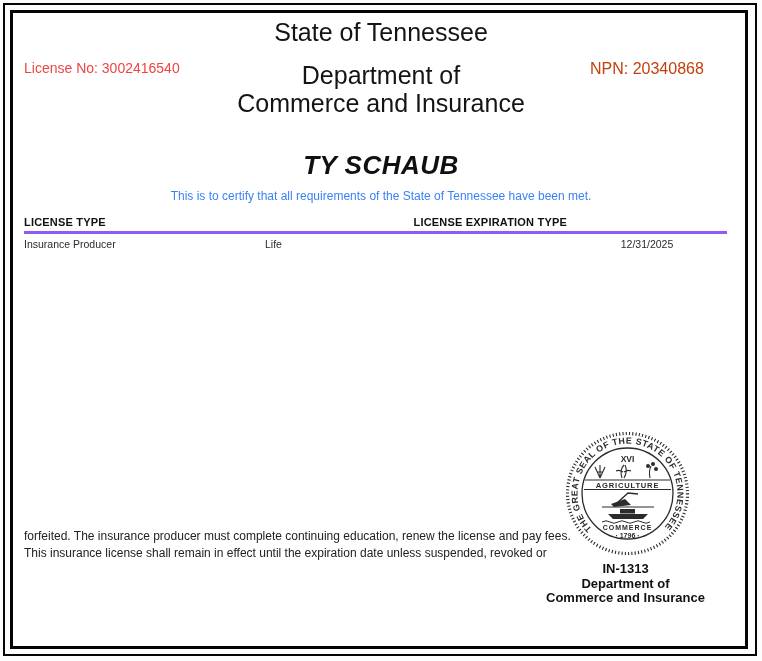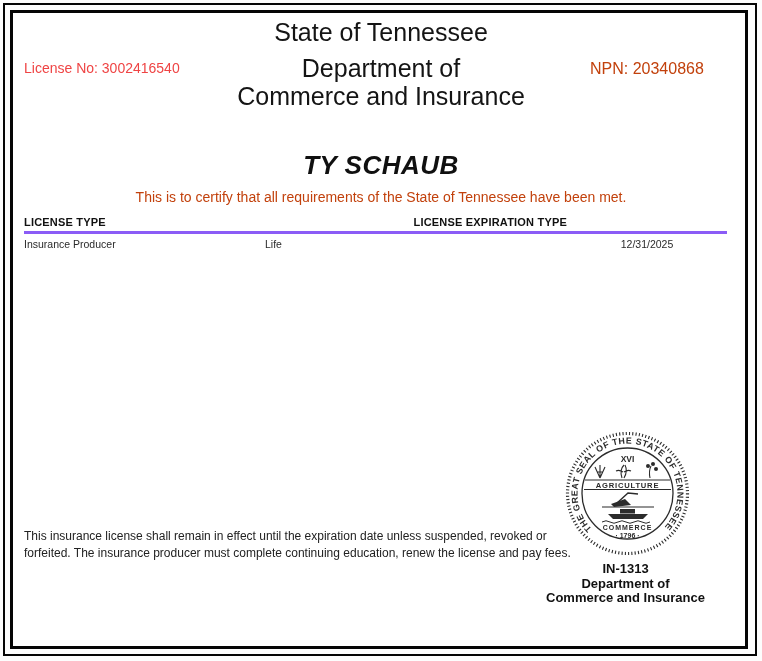--- a/index.html
+++ b/index.html
@@ -20,33 +20,33 @@
   .frame-inner {
     position:absolute; left:10px; top:10px; right:14px; bottom:12px;
     border:3px solid #050505; background:#ffffff;
   }
 
   
   .header-center {
     position:absolute; left:0; right:0; top:18px;
     text-align:center; font-size:25px; line-height:28px; color:#141414;
   }
-  .header-center .line1 { margin-bottom:8px; }
+  .header-center .line1 { margin-bottom:15px; }
   .id-left  { position:absolute; left:24px;  top:60px; font-size:14px; color:#ef4444; }
   .id-right { position:absolute; left:590px; top:60px; font-size:16px; color:#c2410c; }
 
   
   .holder-name {
     position:absolute; left:0; right:0; top:150px;
     text-align:center; font-size:26px; font-weight:bold; font-style:italic;
     letter-spacing:0.5px; color:#101010;
   }
   .certify-line {
     position:absolute; left:0; right:0; top:189px;
-    text-align:center; font-size:14px; color:#c2410c;
+    text-align:center; font-size:12px; color:#3b82f6;
   }
 
   
   .license-table { position:absolute; left:24px; top:216px; width:703px; }
   .table-head {
     display:grid; grid-template-columns:241px 1fr 160px;
     font-size:11px; font-weight:bold; letter-spacing:0.2px; color:#111;
     padding-bottom:3px; border-bottom:3px solid #8b5cf6;
   }
   .table-head .col3 { text-align:right; }
@@ -95,22 +95,22 @@
       <div class="col3">LICENSE EXPIRATION TYPE</div>
     </div>
     <div class="table-row">
       <div class="col1">Insurance Producer</div>
       <div class="col2">Life</div>
       <div class="col3">12/31/2025</div>
     </div>
   </div>
 
   <div class="disclaimer">
+    <div>forfeited. The insurance producer must complete continuing education, renew the license and pay fees.</div>
     <div>This insurance license shall remain in effect until the expiration date unless suspended, revoked or</div>
-    <div>forfeited. The insurance producer must complete continuing education, renew the license and pay fees.</div>
   </div>
 
   <svg class="seal" width="127" height="127" viewBox="0 0 127 127" aria-hidden="true">
     <defs>
       <path id="ringPath" d="M 28.14,98.86 A 50,50 0 1 1 98.86,98.86" fill="none"></path>
     </defs>
 
     <circle cx="63.5" cy="63.5" r="60" fill="none" stroke="#2b2b2b" stroke-width="3.2" stroke-dasharray="1.1 2.2"></circle>
 
     <circle cx="63.5" cy="63.5" r="45.5" fill="none" stroke="#2b2b2b" stroke-width="1.3"></circle>

